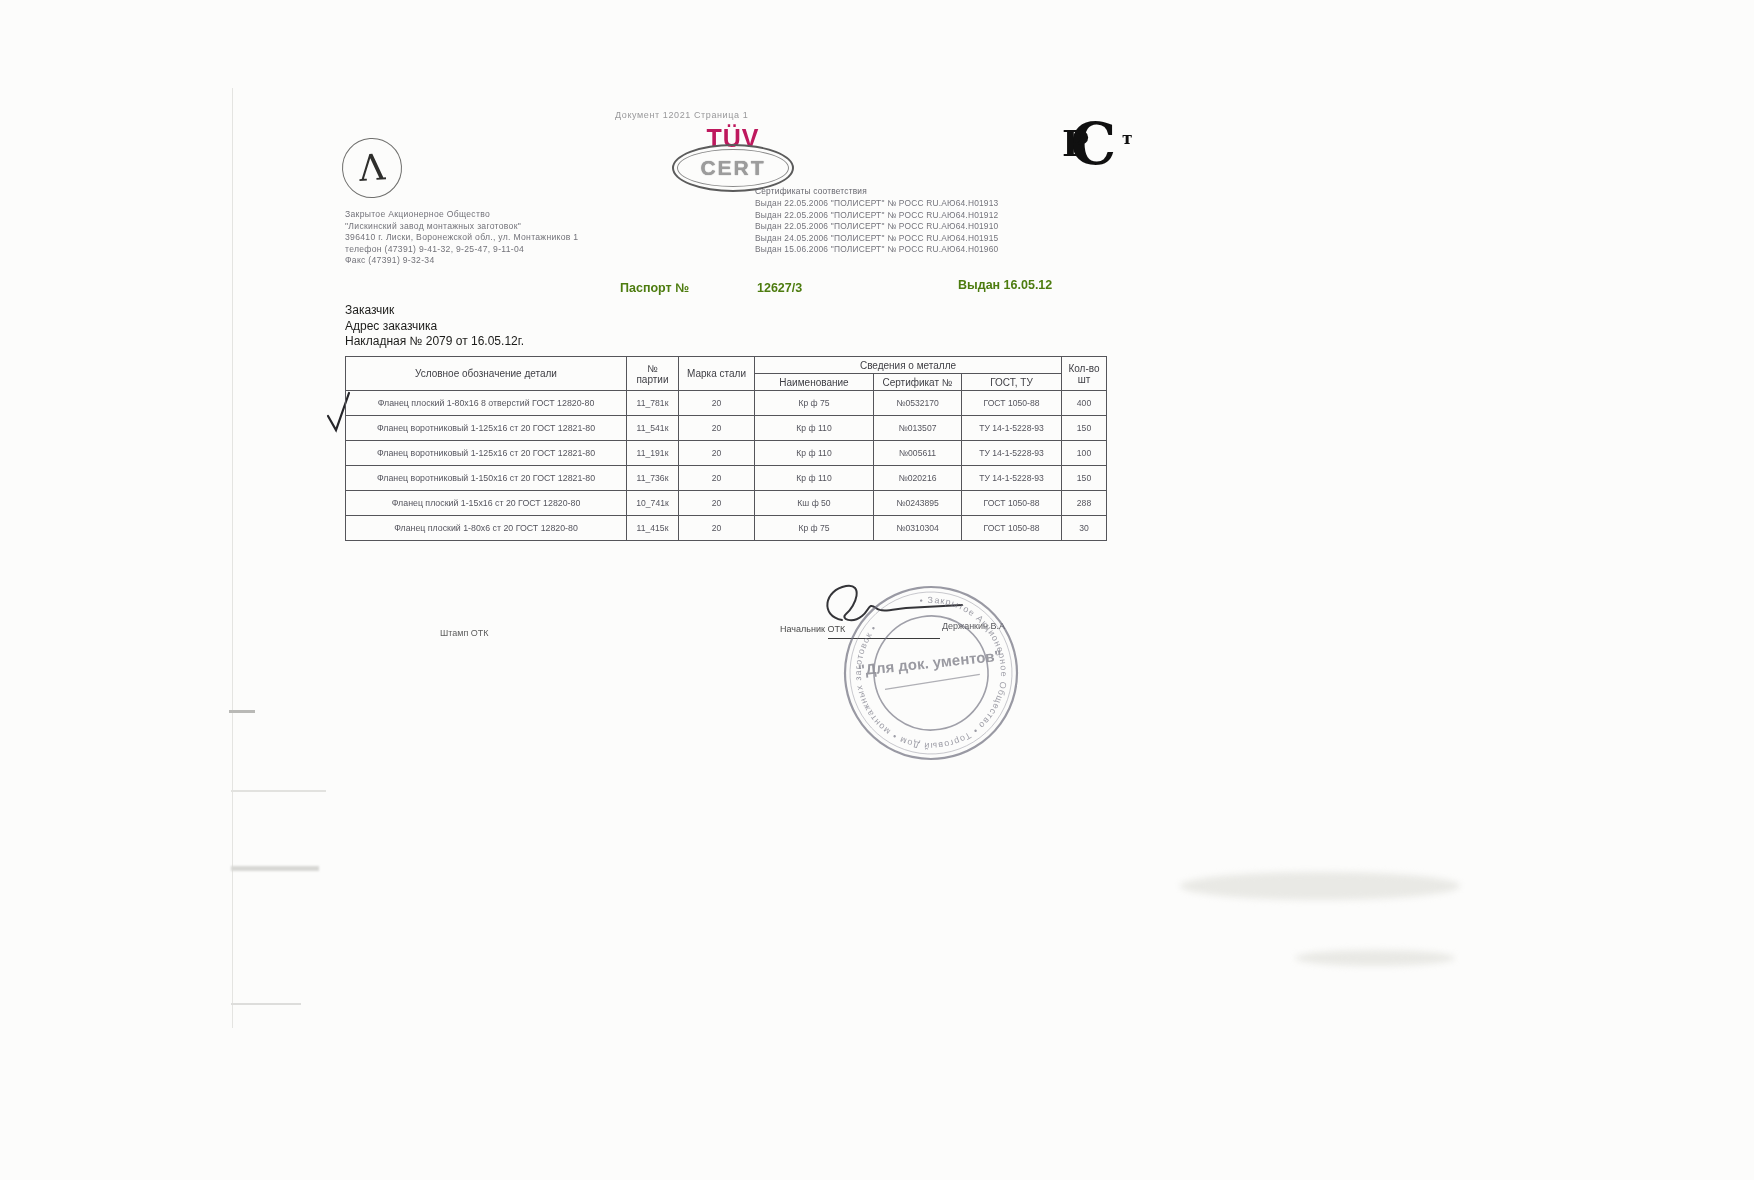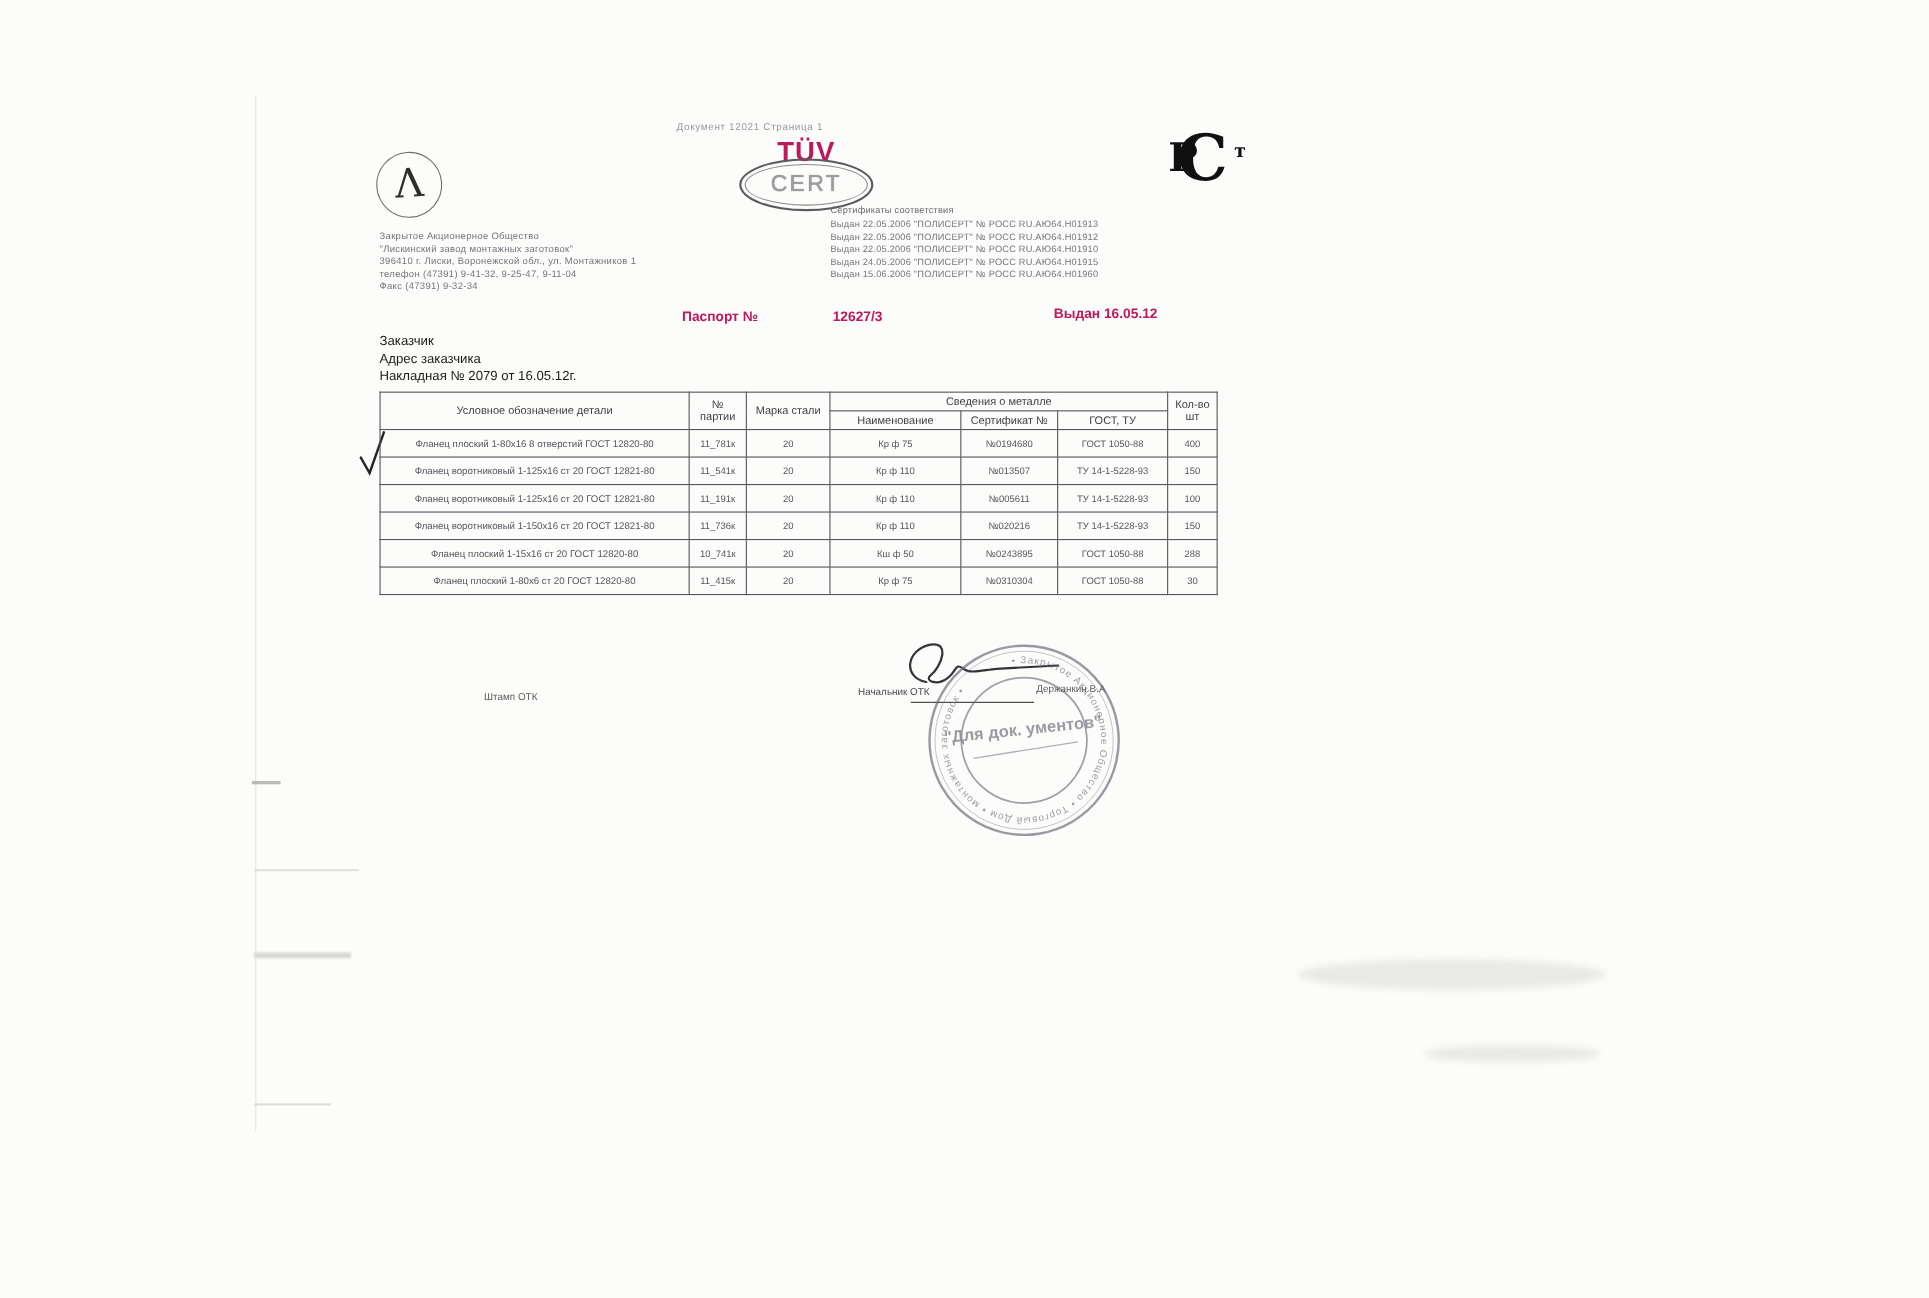--- a/index.html
+++ b/index.html
@@ -18,31 +18,31 @@
   .doc-header{left:615px;top:110px;font-size:9px;color:#98989a;letter-spacing:.6px;filter:blur(.3px);}
   .lambda-logo{left:342px;top:138px;width:58px;height:58px;border:1.6px solid #6f6f6d;border-radius:50%;
     display:flex;align-items:center;justify-content:center;transform:rotate(-4deg);}
   .lambda-logo span{font-family:"DejaVu Serif", serif;font-size:36px;color:#2e2e2c;line-height:1;}
   .tuv{left:668px;top:124px;width:130px;height:68px;}
   .tuv-top{position:absolute;left:50%;top:0;transform:translateX(-50%);font-weight:bold;font-size:25px;
     letter-spacing:1px;color:#be185d;}
   .tuv-oval{position:absolute;left:4px;top:20px;width:118px;height:44px;border:2.5px solid #5b5b5b;border-radius:50%;
     display:flex;align-items:center;justify-content:center;}
   .tuv-oval .inner{position:absolute;inset:3px;border:1px solid #8a8a8a;border-radius:50%;}
-  .tuv-cert{font-weight:normal;font-size:21px;letter-spacing:2px;color:#9c9c9c;text-shadow:0 0 1px #777;z-index:2;}
+  .tuv-cert{font-weight:bold;font-size:21px;letter-spacing:2px;color:#9c9c9c;text-shadow:0 0 1px #777;z-index:2;}
   .pct{left:1060px;top:114px;width:80px;height:66px;color:#101010;}
   .pct .c{position:absolute;left:10px;top:-4px;font-size:58px;font-weight:bold;font-family:"DejaVu Serif",serif;}
   .pct .r{position:absolute;left:2px;top:8px;font-size:36px;font-weight:bold;font-family:"DejaVu Serif",serif;}
   .pct .t{position:absolute;left:62px;top:14px;font-size:17px;font-weight:bold;font-family:"DejaVu Serif",serif;}
   
   .company{left:345px;top:209px;font-size:8.6px;line-height:11.6px;color:#73737a;filter:blur(.35px);letter-spacing:.3px;}
   .certs{left:755px;top:186px;font-size:8.4px;line-height:11.4px;color:#74747c;filter:blur(.3px);letter-spacing:.2px;}
   .certs .title{color:#686870;margin-bottom:1px;}
   
-  .passport{top:281px;font-weight:bold;font-size:12.5px;color:#be185d;}
+  .passport{top:281px;font-weight:bold;font-size:12.5px;color:#4d7c0f;}
   
   .customer{left:345px;top:303px;font-weight:normal;font-size:12px;line-height:15.5px;color:#1c1c1a;}
   
   .doc-table{left:345px;top:356px;border-collapse:collapse;table-layout:fixed;filter:blur(.2px);}
   .doc-table th,.doc-table td{border:1px solid #55555a;padding:1px 3px;overflow:hidden;white-space:nowrap;}
   .doc-table th{font-weight:normal;font-size:10px;color:#3e3e44;text-align:center;white-space:normal;line-height:11px;}
   .doc-table td{font-size:8.6px;color:#55555e;height:22px;text-align:center;}
   .doc-table td.designation{font-size:8.8px;}
   .checkmark{left:325px;top:390px;}
   
@@ -138,21 +138,21 @@
       <th>Сертификат №</th>
       <th>ГОСТ, ТУ</th>
     </tr>
   </thead>
   <tbody>
     <tr>
       <td class="designation">Фланец плоский 1-80х16 8 отверстий ГОСТ 12820-80</td>
       <td>11_781к</td>
       <td>20</td>
       <td>Кр ф  75</td>
-      <td>№0194680</td>
+      <td>№0532170</td>
       <td>ГОСТ 1050-88</td>
       <td>400</td>
     </tr>
     <tr>
       <td class="designation">Фланец воротниковый 1-125х16 ст 20 ГОСТ 12821-80</td>
       <td>11_541к</td>
       <td>20</td>
       <td>Кр ф 110</td>
       <td>№013507</td>
       <td>ТУ 14-1-5228-93</td>

